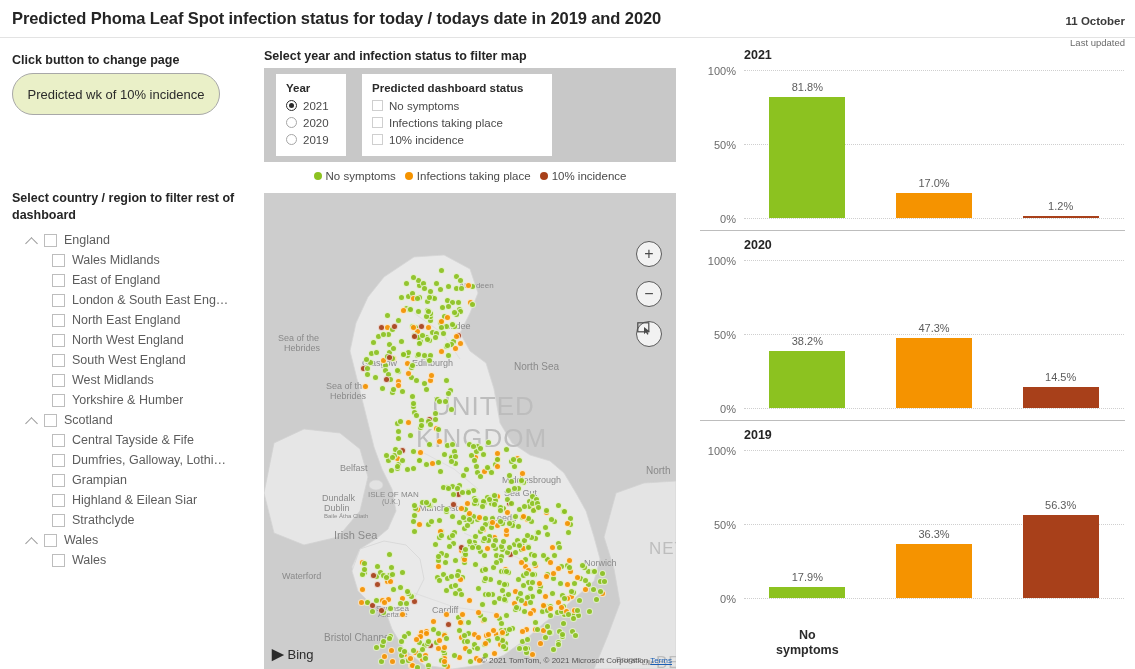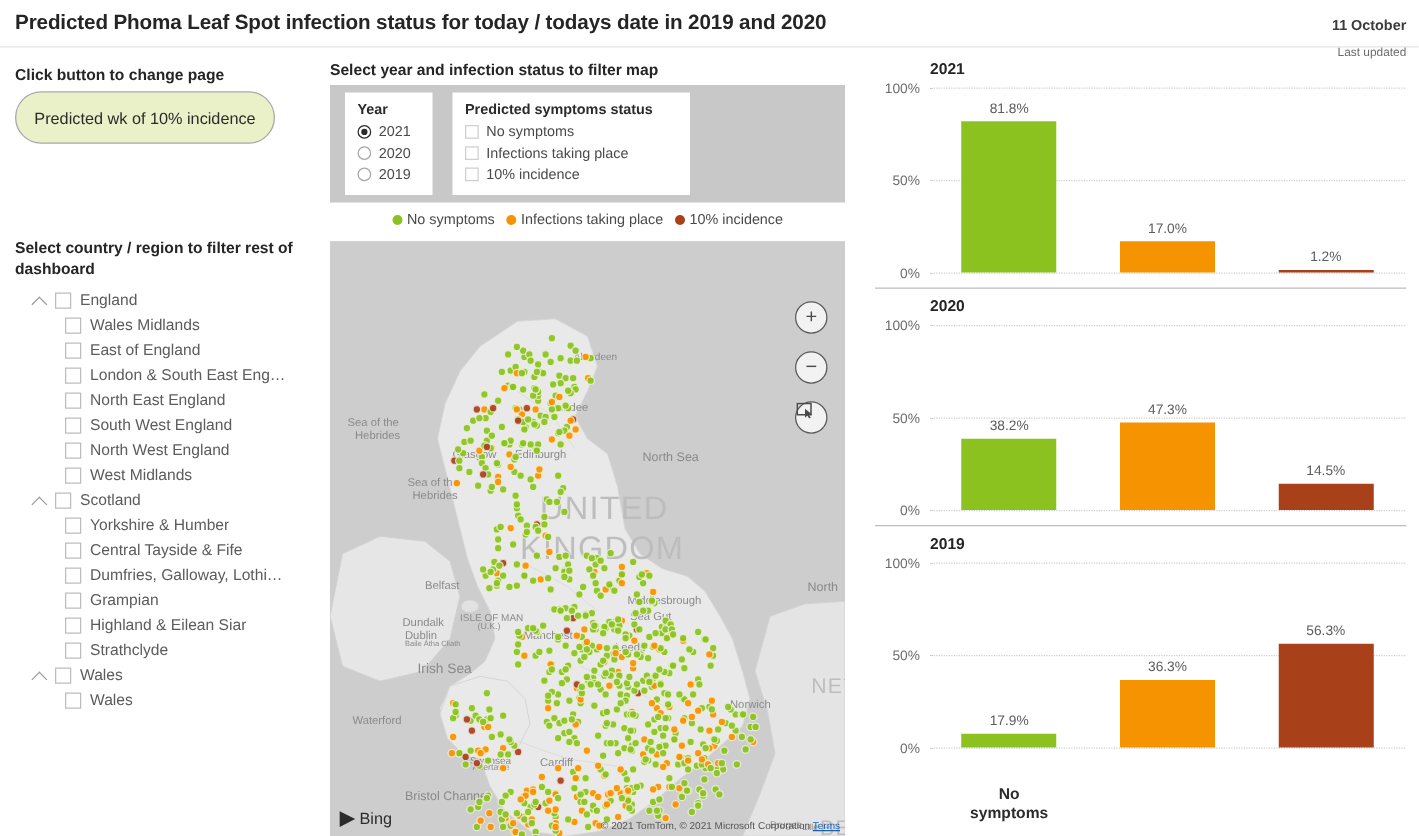--- a/index.html
+++ b/index.html
@@ -206,38 +206,38 @@
         <div class="tree-row child">
           <span class="cbox"></span>
           <span class="tree-label">London &amp; South East Eng…</span>
         </div>
         <div class="tree-row child">
           <span class="cbox"></span>
           <span class="tree-label">North East England</span>
         </div>
         <div class="tree-row child">
           <span class="cbox"></span>
+          <span class="tree-label">North West England</span>
+        </div>
+        <div class="tree-row child">
+          <span class="cbox"></span>
           <span class="tree-label">South West England</span>
         </div>
         <div class="tree-row child">
           <span class="cbox"></span>
-          <span class="tree-label">North West England</span>
-        </div>
-        <div class="tree-row child">
-          <span class="cbox"></span>
           <span class="tree-label">West Midlands</span>
+        </div>
+        <div class="tree-row child">
+          <span class="cbox"></span>
+          <span class="tree-label">Yorkshire &amp; Humber</span>
         </div>
         <div class="tree-row parent">
           <span class="chev"></span>
           <span class="cbox"></span>
           <span class="tree-label">Scotland</span>
-        </div>
-        <div class="tree-row child">
-          <span class="cbox"></span>
-          <span class="tree-label">Yorkshire &amp; Humber</span>
         </div>
         <div class="tree-row child">
           <span class="cbox"></span>
           <span class="tree-label">Central Tayside &amp; Fife</span>
         </div>
         <div class="tree-row child">
           <span class="cbox"></span>
           <span class="tree-label">Dumfries, Galloway, Lothi…</span>
         </div>
         <div class="tree-row child">
@@ -280,21 +280,21 @@
               <span class="radio"></span>
               <span>2020</span>
             </div>
             <div class="opt-row">
               <span class="radio"></span>
               <span>2019</span>
             </div>
           </div>
       </div>
       <div class="filter-card card-status">
-        <div class="card-title">Predicted symptoms status</div>
+        <div class="card-title">Predicted dashboard status</div>
         <div id="status-options">
             <div class="opt-row">
               <span class="cbox-sm"></span>
               <span>No symptoms</span>
             </div>
             <div class="opt-row">
               <span class="cbox-sm"></span>
               <span>Infections taking place</span>
             </div>
             <div class="opt-row">

